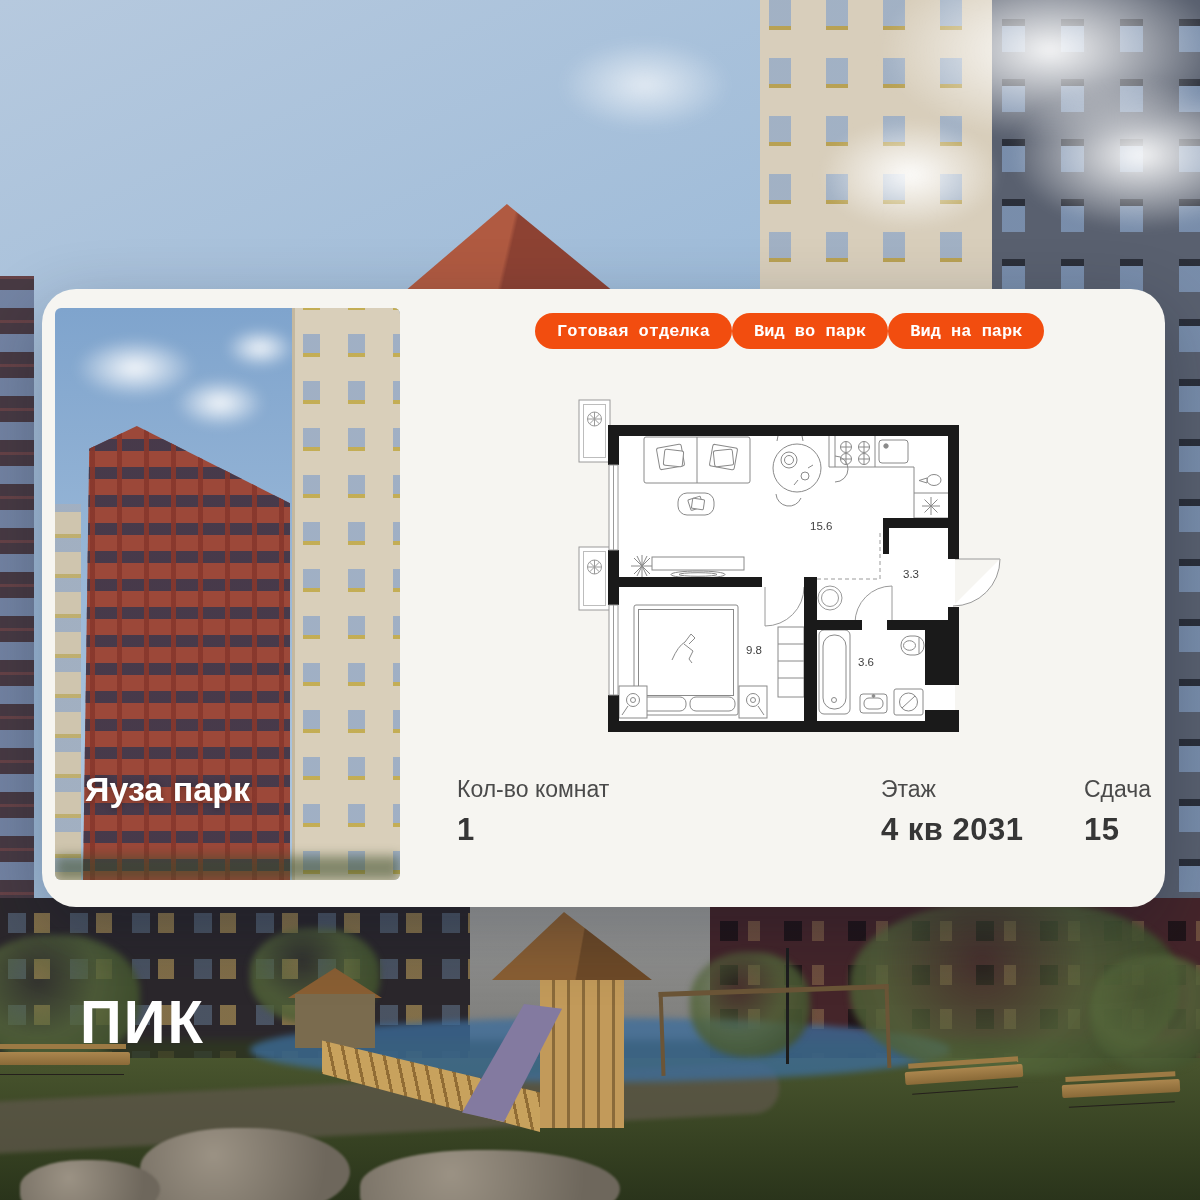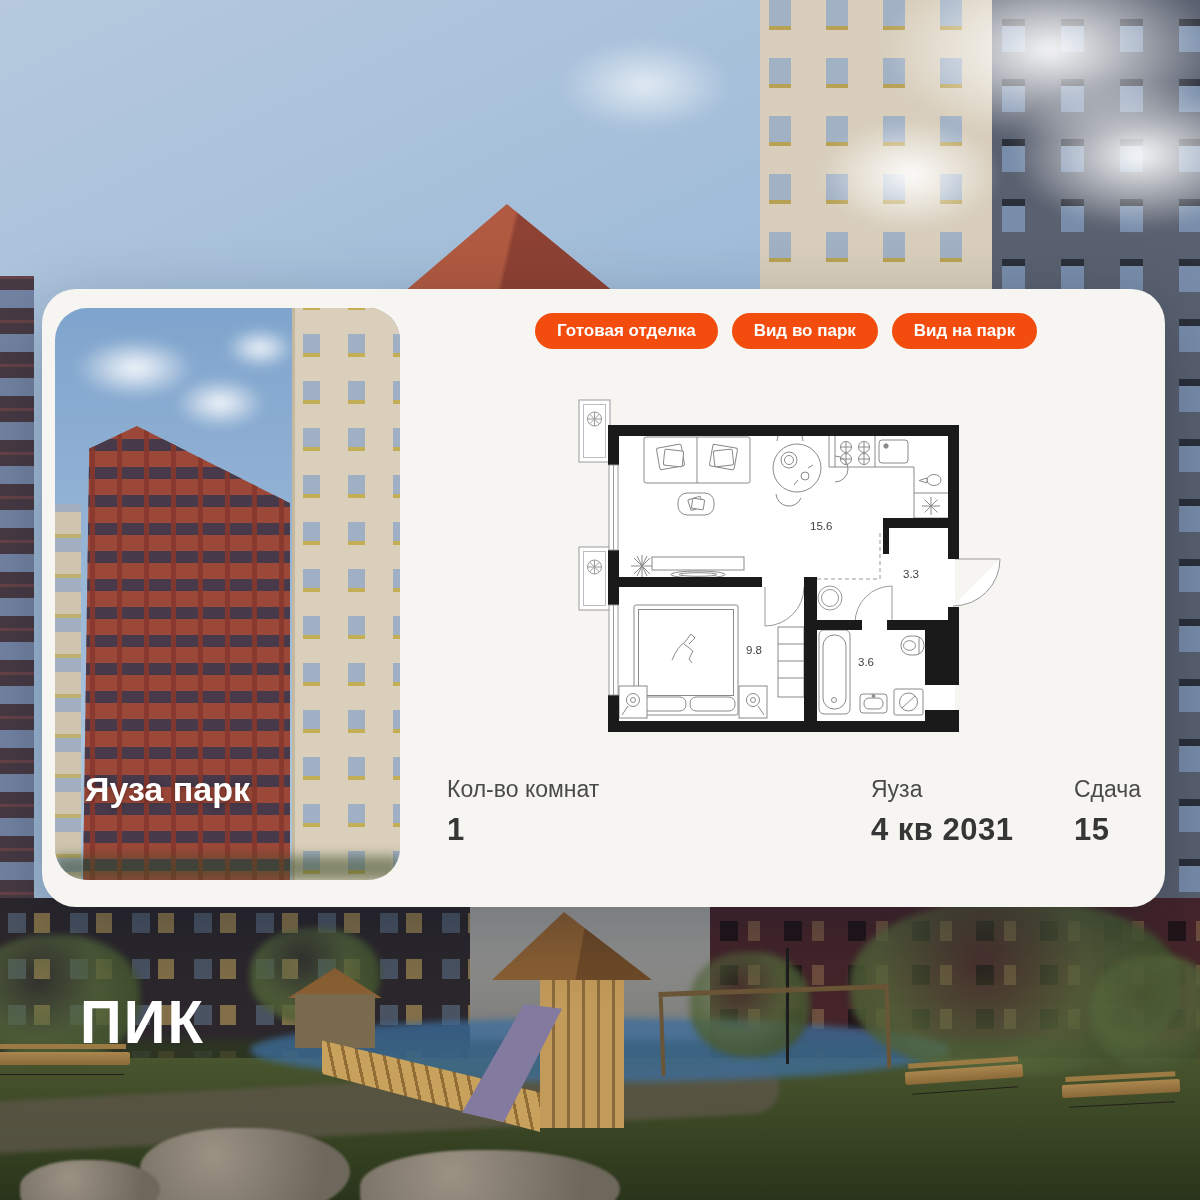--- a/index.html
+++ b/index.html
@@ -62,41 +62,41 @@
   .pg-mat{left:250px;top:1018px;width:700px;height:64px;border-radius:50%;
     background:#3c6e9e;opacity:.75;filter:blur(3px);}
   .bench{position:absolute;width:118px;height:13px;border-radius:2px;
     background:linear-gradient(180deg,#ab864e,#8a6a38);box-shadow:0 -12px 0 -4px #9c7a44,0 16px 0 -6px #241f1c;}
   .pole{left:786px;top:948px;width:3px;height:116px;background:#1d1d1d;}
   .logo{left:80px;top:988px;color:#fff;font-size:58px;font-weight:700;
     letter-spacing:2px;transform:scaleY(1.04);}
   
   .card{left:42px;top:289px;width:1123px;height:618px;border-radius:34px;
     background:#f6f5f1;box-shadow:0 24px 70px rgba(10,20,40,.30);}
-  .photo{left:13px;top:19px;width:345px;height:572px;border-radius:32px;overflow:hidden;
+  .photo{left:13px;top:19px;width:345px;height:572px;border-radius:6px;overflow:hidden;
     background:linear-gradient(180deg,#7fa4cd,#aac4de 80%);}
   .ph-beige{position:absolute;left:237px;top:0;width:108px;height:572px;background:#d9cfba;
     border-left:3px solid #c4b89f;
     background-image:
       repeating-linear-gradient(90deg,#d9cfba 0 8px,rgba(0,0,0,0) 8px 25px,#d9cfba 25px 45px),
       repeating-linear-gradient(0deg,rgba(0,0,0,0) 0 6px,rgba(190,165,60,.8) 6px 10px,rgba(150,170,198,.85) 10px 29px,rgba(0,0,0,0) 29px 47px);}
   .ph-red{position:absolute;left:28px;top:118px;width:207px;height:454px;background:#9c4839;
     clip-path:polygon(3% 5%,26% 0,100% 17%,100% 100%,0 100%);
     background-image:
       repeating-linear-gradient(90deg,rgba(0,0,0,0) 0 7px,rgba(135,55,44,.9) 7px 12px,rgba(0,0,0,0) 12px 27px),
       repeating-linear-gradient(0deg,rgba(0,0,0,0) 0 9px,rgba(43,53,80,.75) 9px 21px,rgba(0,0,0,0) 21px 28px);}
   .ph-sliver{position:absolute;left:0;top:196px;width:26px;height:376px;background:#cfc5ae;
     background-image:repeating-linear-gradient(0deg,rgba(0,0,0,0) 0 8px,rgba(150,170,198,.8) 8px 22px,rgba(180,160,70,.6) 22px 26px,rgba(0,0,0,0) 26px 40px);}
   .ph-green{position:absolute;left:0;top:548px;width:345px;height:24px;background:#3c4c2a;filter:blur(6px);opacity:.55;}
   .ph-title{position:absolute;left:30px;top:462px;color:#fff;font-size:34px;font-weight:700;
     text-shadow:0 1px 6px rgba(0,0,0,.35);}
-  .badges{left:493px;top:24px;display:flex;gap:14px;}
+  .badges{left:493px;top:24px;display:flex;font-family:Liberation Mono, monospace;}
   .badge{height:36px;border-radius:18px;padding:0 22px;display:flex;align-items:center;
     color:#fff;font-size:17px;font-weight:700;white-space:nowrap;}
-  .stats{left:0;top:487px;width:100%;height:100px;padding-left:30px;}
+  .stats{left:10px;top:487px;width:100%;height:100px;padding-left:30px;}
   .stat{position:absolute;top:0;}
   .stat .lbl{font-size:23px;color:#4a4a4a;}
   .stat .val{margin-top:9px;font-size:31px;font-weight:700;color:#363636;letter-spacing:.5px;}
   .plan-wrap{left:530px;top:101px;width:430px;height:350px;}
   .plan-wrap svg{display:block;}
   text.room{font-family:"Liberation Sans",sans-serif;font-size:11.5px;fill:#3f3f3f;}
 </style>
 </head>
 <body>
 
@@ -343,21 +343,21 @@
         <text class="room" x="286" y="276">3.6</text>
       </svg>
     </div>
 
     <div class="abs stats">
       <div class="stat" style="left:405px">
         <div class="lbl">Кол-во комнат</div>
         <div class="val">1</div>
       </div>
       <div class="stat" style="left:829px">
-        <div class="lbl">Яуза</div>
+        <div class="lbl">Этаж</div>
         <div class="val">4 кв 2031</div>
       </div>
       <div class="stat" style="left:1032px">
         <div class="lbl">Сдача</div>
         <div class="val">15</div>
       </div>
     </div>
   </div>
 </div>
 

